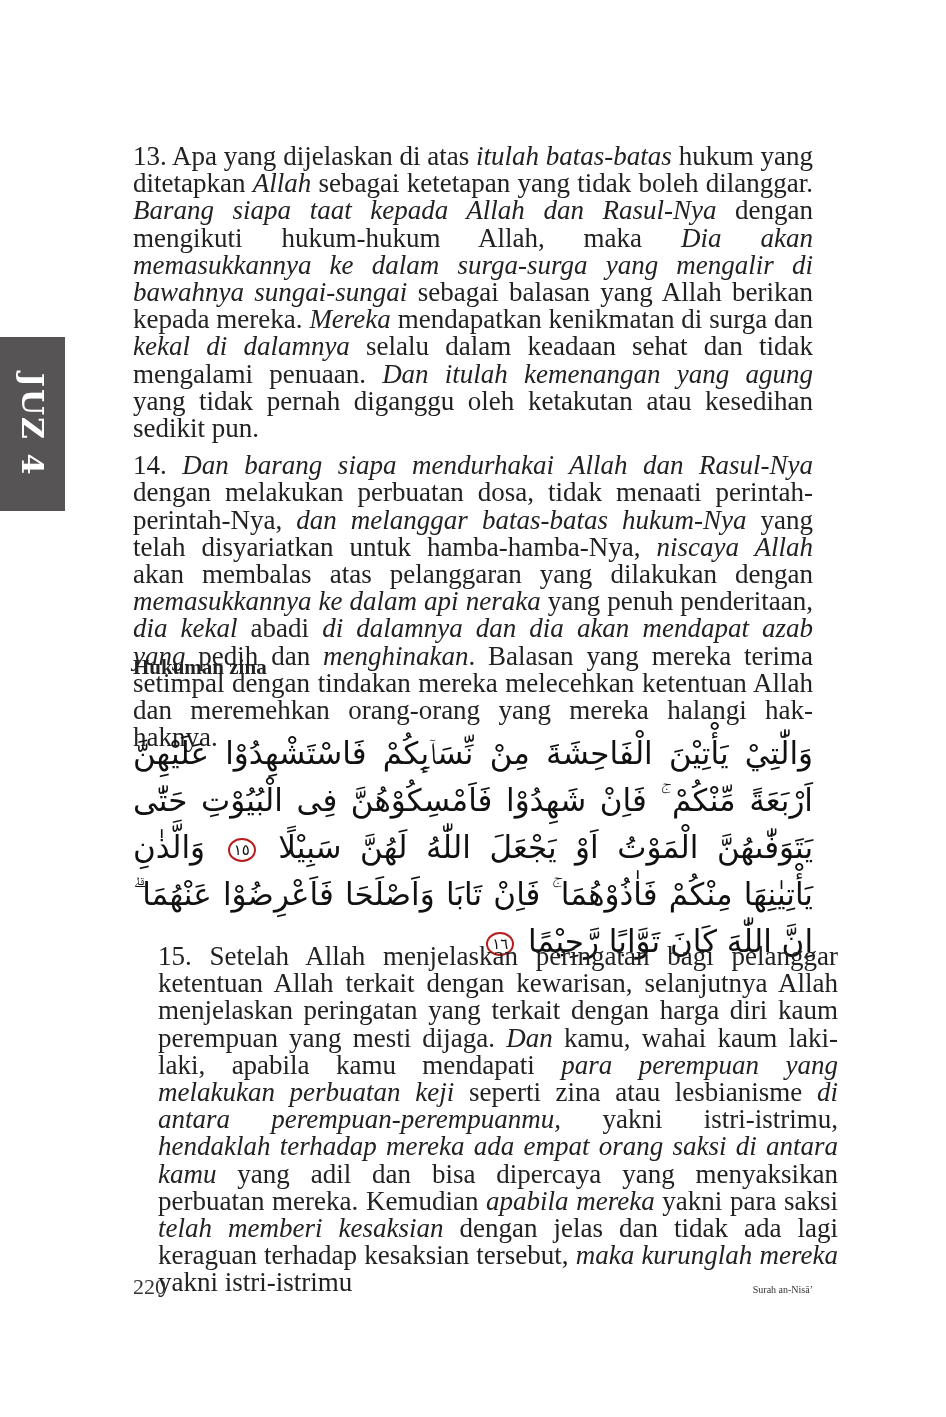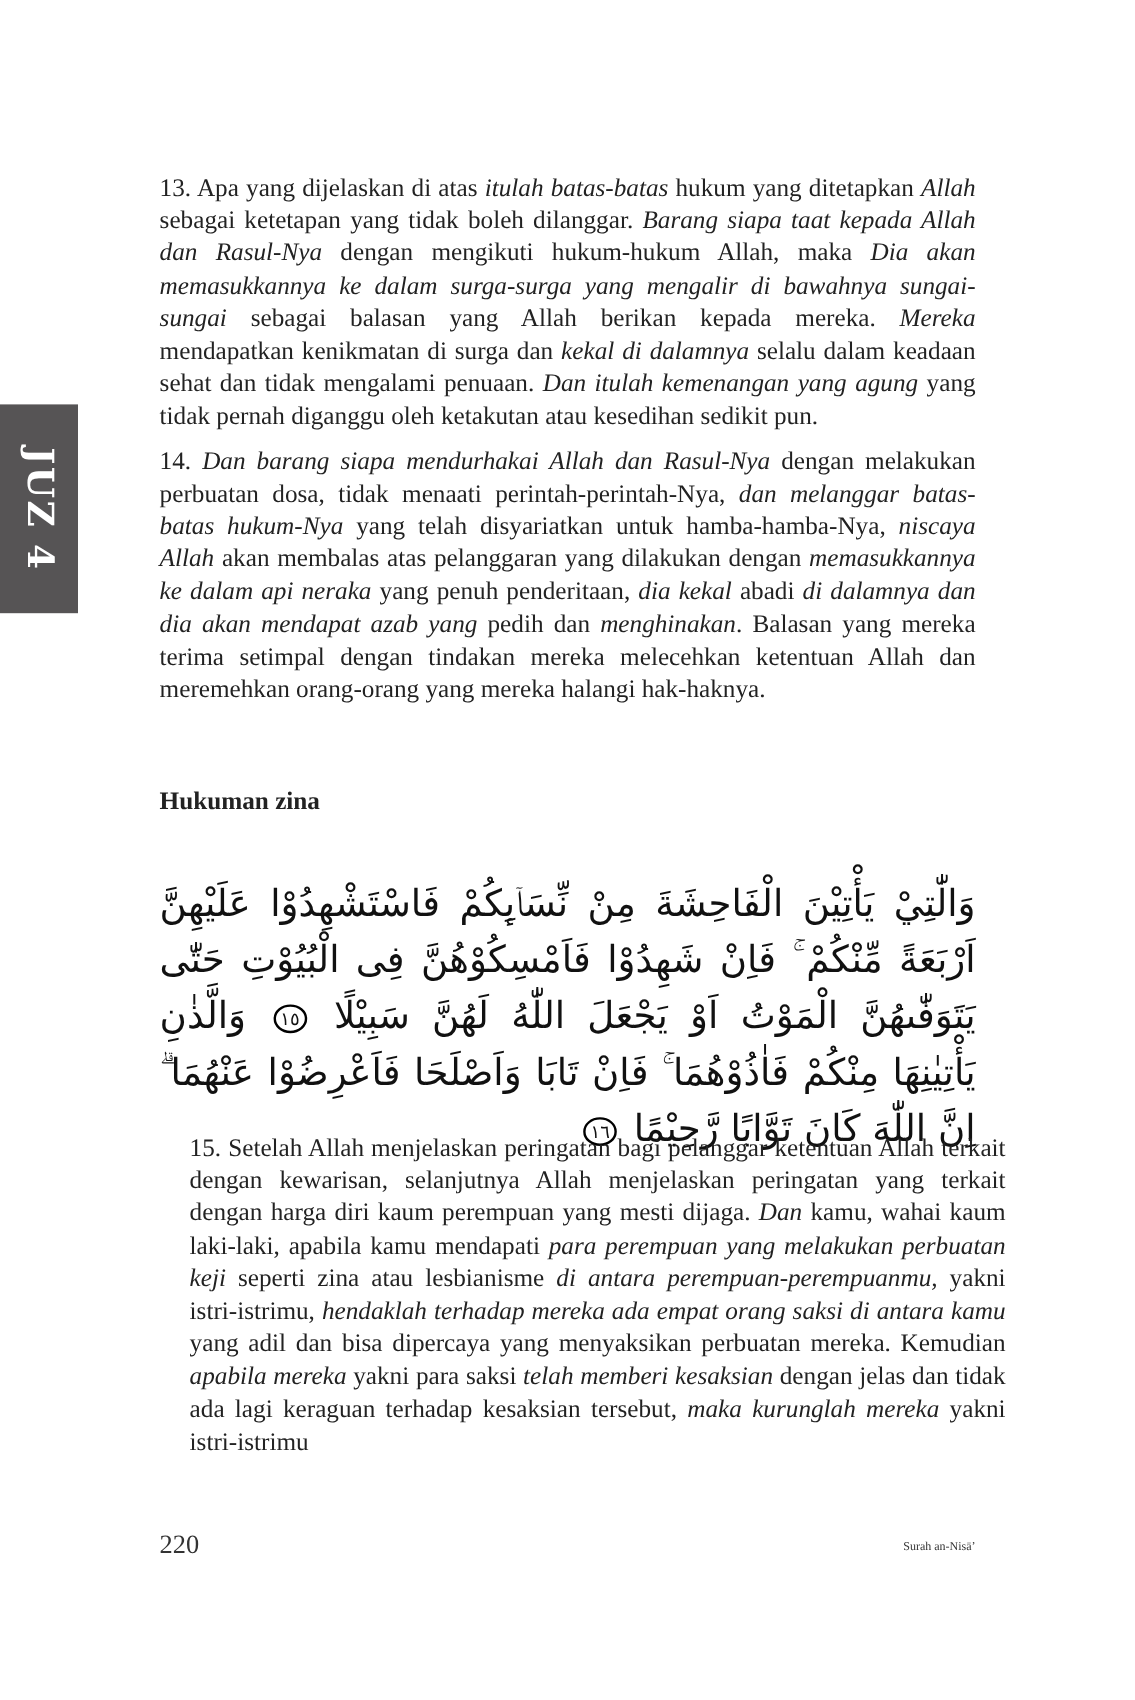--- a/index.html
+++ b/index.html
@@ -3,26 +3,26 @@
 <meta charset="utf-8">
 <style>
   html, body { margin:0; padding:0; background:#ffffff; }
   body { width:946px; height:1417px; position:relative; overflow:hidden;
          font-family:"Liberation Serif","DejaVu Serif",serif; color:#222; }
   .juz-tab { position:absolute; left:0; top:337px; width:65px; height:174px;
              background:#565455; display:flex; align-items:center; justify-content:center; }
   .juz-tab span { color:#fff; font-family:"DejaVu Serif",serif; font-size:30px; font-weight:bold;
                   transform:rotate(90deg); white-space:nowrap; letter-spacing:2px; }
   .content { position:absolute; left:133px; top:143px; width:680px; }
-  .para { font-size:21px; line-height:27.2px; text-align:justify; margin:0 0 10px 0;font-family:Liberation Serif, serif; }
+  .para { font-size:27px; line-height:27.2px; text-align:justify; margin:0 0 10px 0;font-family:Liberation Serif, serif; }
   .para i { font-style:italic; }
   .heading { position:absolute; left:133px; top:655px; font-size:21px; font-weight:bold; color:#222; }
   .arabic { position:absolute; left:133px; top:730px; width:680px; direction:rtl; text-align:justify;
             font-family:"DejaVu Sans",sans-serif; font-size:31px; line-height:47px; color:#111; }
-  .arabic .marker { display:inline-block; border:2px solid #000000; border-radius:50%; font-size:15px;
+  .arabic .marker { display:inline-block; border:2px solid #b91c1c; border-radius:50%; font-size:15px;
                     line-height:20px; padding:0 4px; margin:0 4px; vertical-align:middle; }
   .para2 { position:absolute; left:133px; top:943px; width:680px;margin-left:25px; }
   .footer-page { position:absolute; left:133px; top:1274px; font-size:22px; color:#333; }
   .footer-title { position:absolute; right:133px; top:1284px; font-size:10px; color:#333; }
 </style>
 </head>
 <body>
 
 <div class="juz-tab">
   <span>JUZ 4</span>

